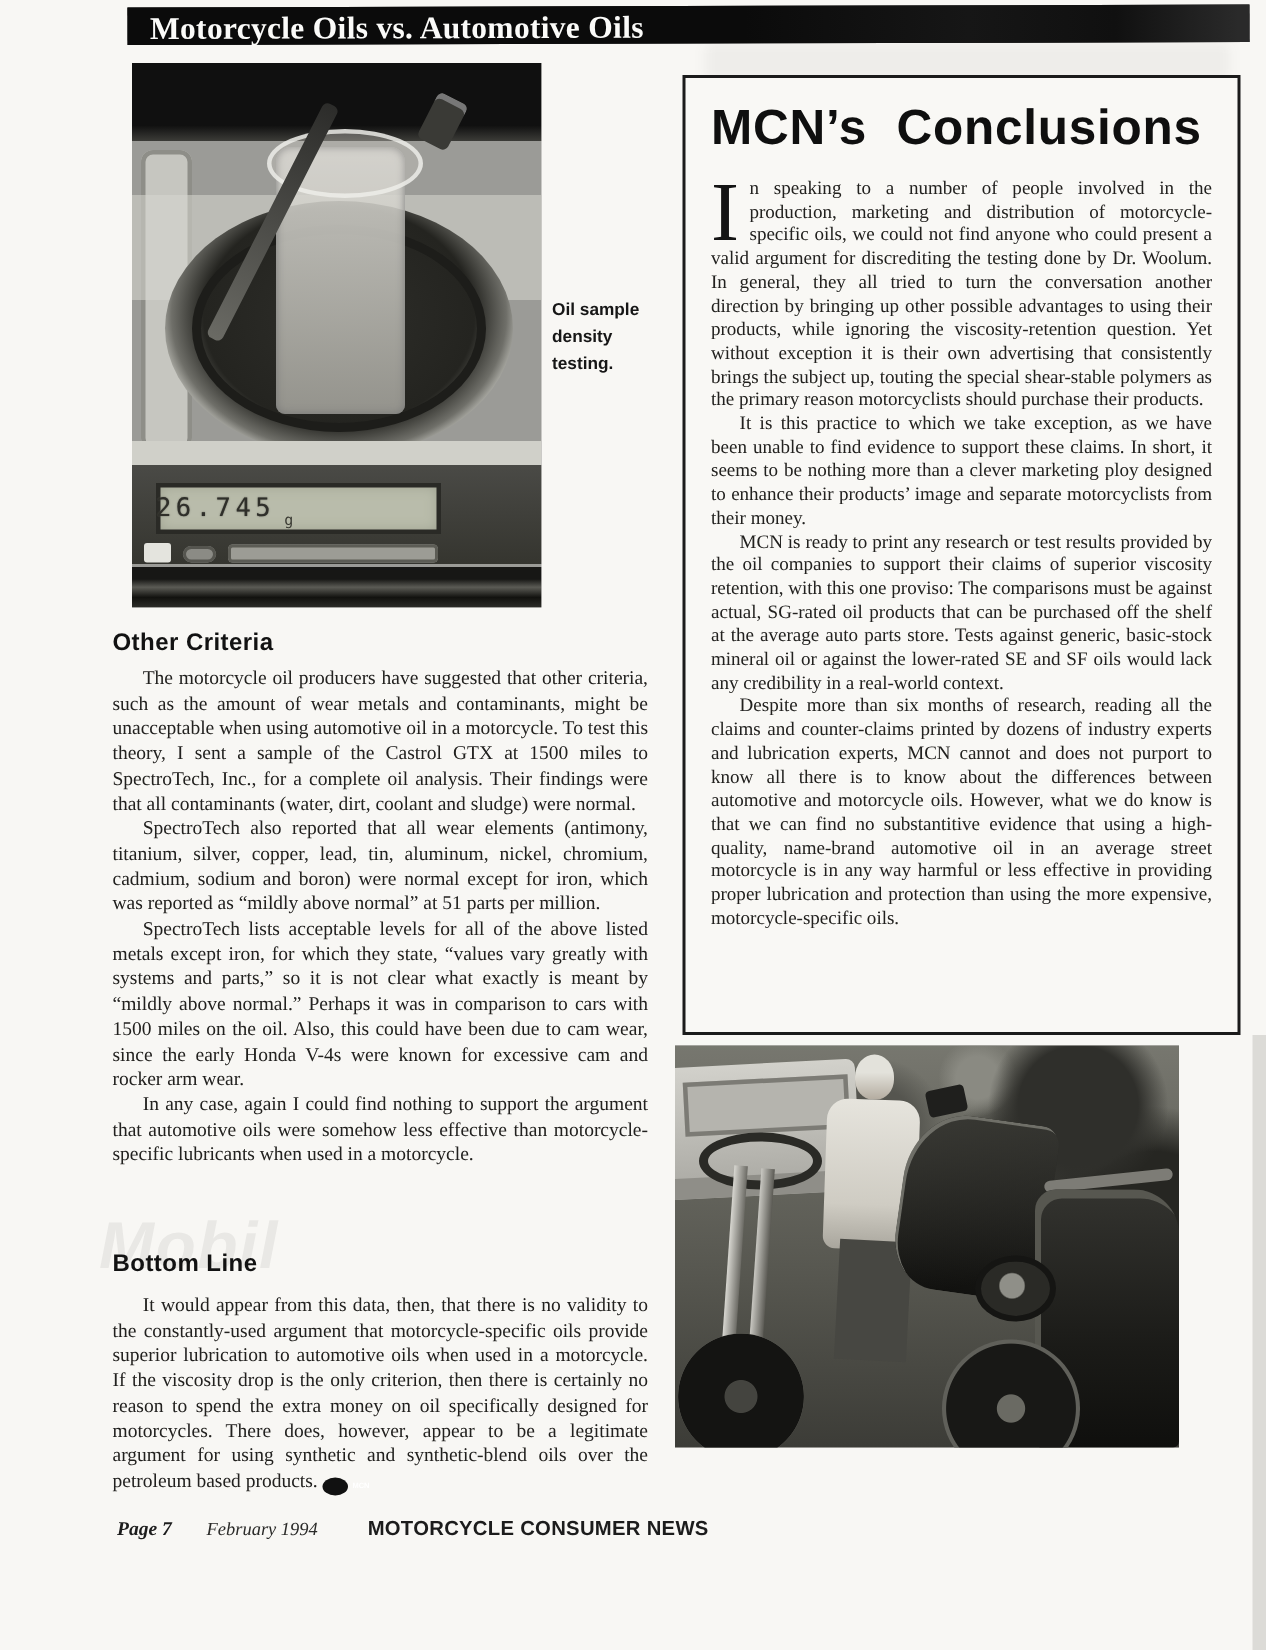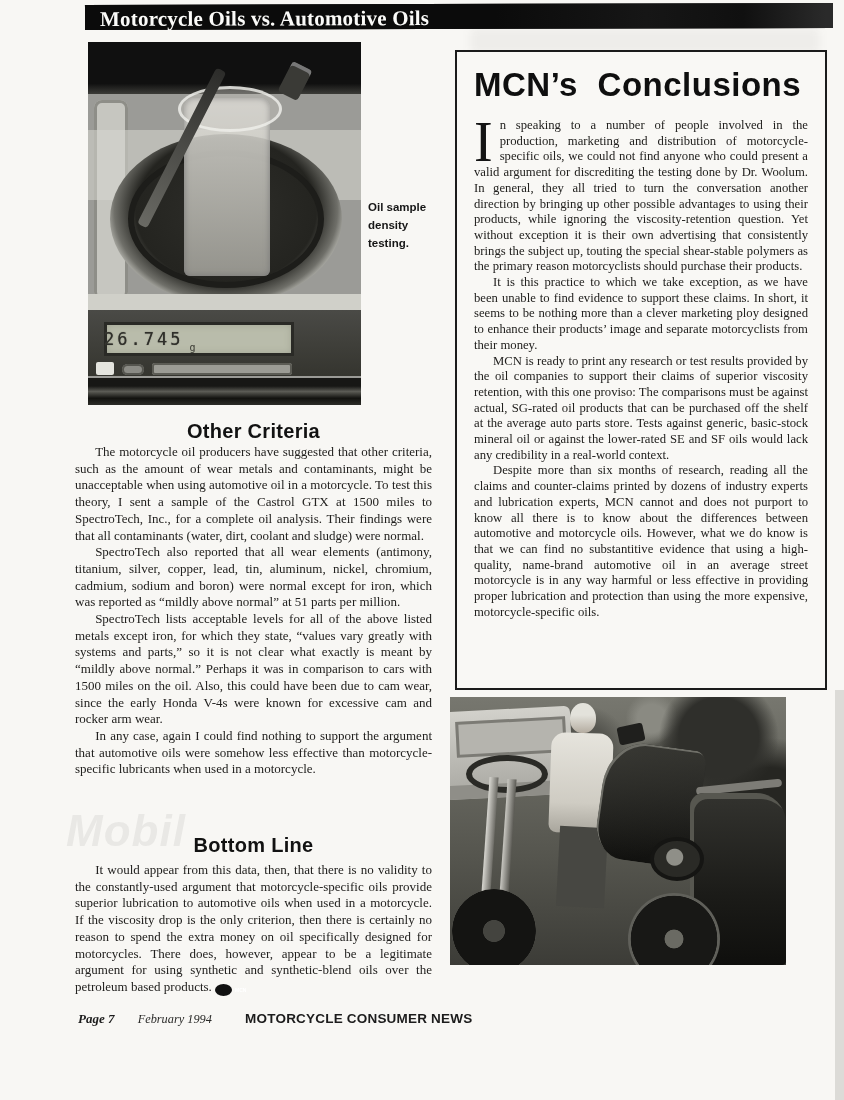--- a/index.html
+++ b/index.html
@@ -49,22 +49,22 @@
   .sp-btn2{position:absolute;left:34px;top:322px;width:22px;height:11px;background:#8b8b85;border-radius:6px;box-shadow:inset 0 0 0 2px #55554f;}
   .sp-strip{position:absolute;left:64px;top:321px;width:140px;height:12px;background:#9c9c95;border-radius:3px;box-shadow:inset 0 0 0 2px #5c5c55;}
   .sp-base{position:absolute;left:0;top:336px;width:100%;height:27px;
         background:linear-gradient(180deg,#171715 30%,#5b5b55 50%,#12120f 75%,#2c2c28);}
 
   
   #oil-caption{position:absolute;left:368px;top:199px;width:72px;
         font-family:"Liberation Sans",sans-serif;font-weight:bold;font-size:11.5px;line-height:1.55;color:#161616;}
 
   
-  .lc-heading{position:absolute;left:75px;width:357px;text-align:center;
-        font-family:"Liberation Sans",sans-serif;font-weight:bold;font-size:20px;letter-spacing:.3px;color:#121212;}
+  .lc-heading{position:absolute;left:75px;width:357px;text-align:left;
+        font-family:"Liberation Sans",sans-serif;font-weight:bold;font-size:16px;letter-spacing:.3px;color:#121212;}
   #oc-heading{top:420px;}
   #bl-heading{top:834px;}
   .lc-text{position:absolute;left:75px;width:357px;font-size:13px;line-height:16.7px;text-align:justify;color:#22211f;}
   #oc-text{top:444px;}
   #bl-text{top:862px;}
   .para{margin:0;text-indent:1.55em;}
   .endmark{display:inline-block;width:17px;height:12px;background:#111;border-radius:50%;
         color:#fff;font-family:"Liberation Sans",sans-serif;font-weight:bold;font-size:5px;
         text-align:center;line-height:12px;vertical-align:-1px;margin-left:3px;letter-spacing:0;}
 

